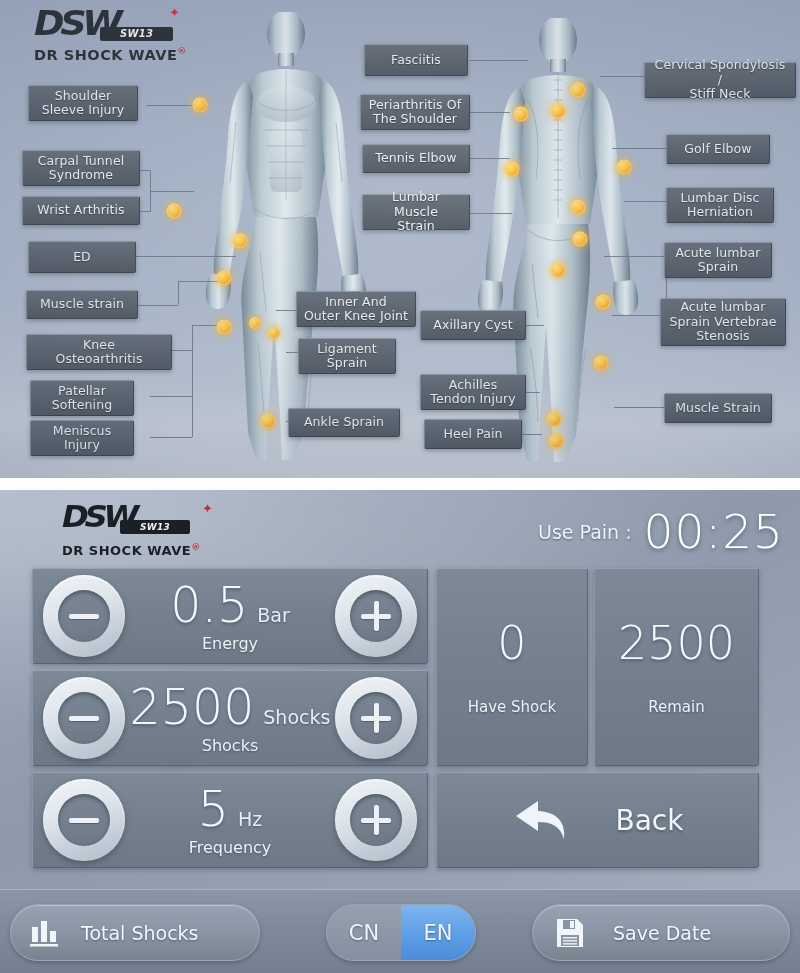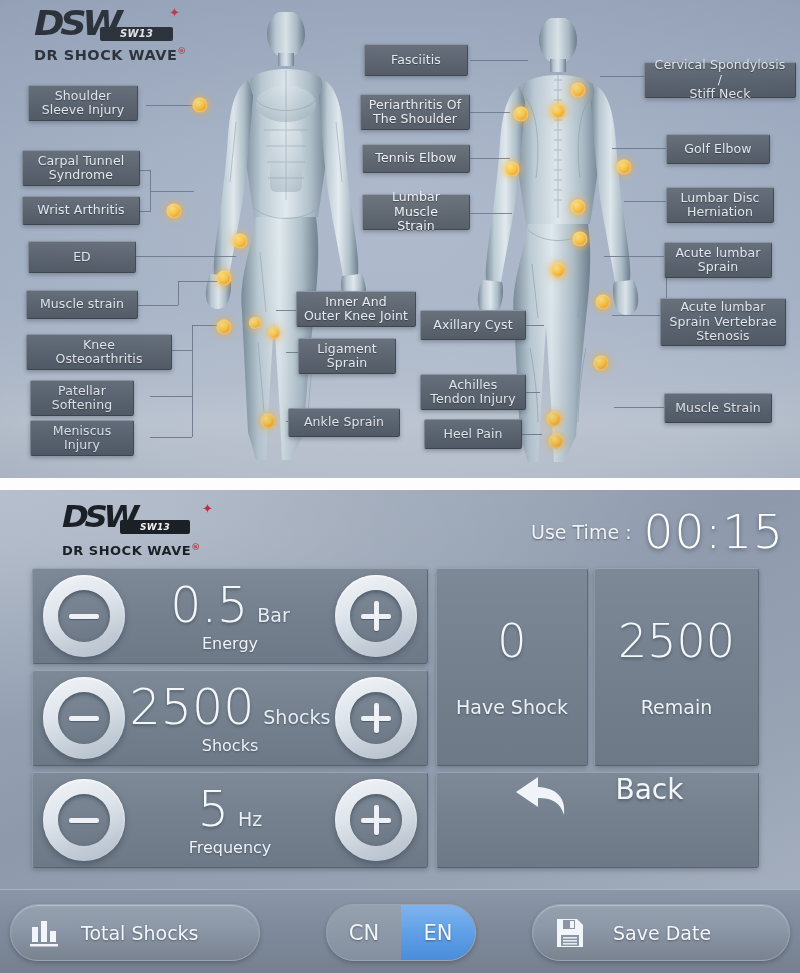--- a/index.html
+++ b/index.html
@@ -135,23 +135,23 @@
     text-shadow:0 2px 3px rgba(40,50,65,.45);
   }
   .readout .unit{font-family:"DejaVu Sans",sans-serif;font-size:19px;color:#e8edf3;text-shadow:0 1px 2px rgba(40,50,65,.5);}
   .readout .cap{font-family:"DejaVu Sans",sans-serif;font-size:16px;color:#eef2f7;margin-top:2px;text-shadow:0 1px 2px rgba(40,50,65,.5);}
 
   .stat{display:flex;flex-direction:column;align-items:center;justify-content:center;height:100%;}
   .stat .num{
     font-family:"DejaVu Sans",sans-serif;font-weight:300;font-size:46px;line-height:50px;color:#f4f7fa;
     text-shadow:0 2px 3px rgba(40,50,65,.45);
   }
-  .stat .cap{font-family:"DejaVu Sans",sans-serif;font-size:19px;color:#eef2f7;margin-top:30px;text-shadow:0 1px 2px rgba(40,50,65,.5);}
-
-  .backbtn{display:flex;align-items:flex-start;justify-content:center;gap:42px;height:100%;cursor:pointer;border-radius:23px;}
+  .stat .cap{font-family:"DejaVu Sans",sans-serif;font-size:15px;color:#eef2f7;margin-top:30px;text-shadow:0 1px 2px rgba(40,50,65,.5);}
+
+  .backbtn{display:flex;align-items:center;justify-content:center;gap:42px;height:100%;cursor:pointer;border-radius:23px;}
   .backbtn .arrow{width:62px;height:46px;}
   .backbtn .lbl{font-family:"DejaVu Sans",sans-serif;font-size:28px;color:#f2f5f9;text-shadow:0 2px 3px rgba(40,50,65,.45);}
 
   
   .toolbar{
     position:absolute;left:0;bottom:0;width:800px;height:83px;
     background:linear-gradient(180deg,#8b97a8 0%,#7f8b9c 45%,#757f90 100%);
     border-top:1px solid #aab4c2;
   }
   .pill{
@@ -376,22 +376,22 @@
   <div class="logo m-logo">
     <div class="mark">
       <span class="dsw">DSW</span>
       <span class="star">✦</span>
       <span class="sw13">SW13</span>
     </div>
     <div class="tagline"><span>DR SHOCK WAVE</span><sup>®</sup></div>
   </div>
 
   <div class="usetime">
-    <div class="lbl">Use Time :</div>
-    <div class="val">00:15</div>
+    <div class="lbl">Use Pain :</div>
+    <div class="val">00:25</div>
   </div>
 
   <div class="grid">
 
     <div class="card" style="left:0;top:0;width:396px;height:96px;">
       <div class="stepper">
         <div class="rnd" style="margin-left:10px;">
           <span class="glyph">
               <i class="bar-h"></i>
             </span>

